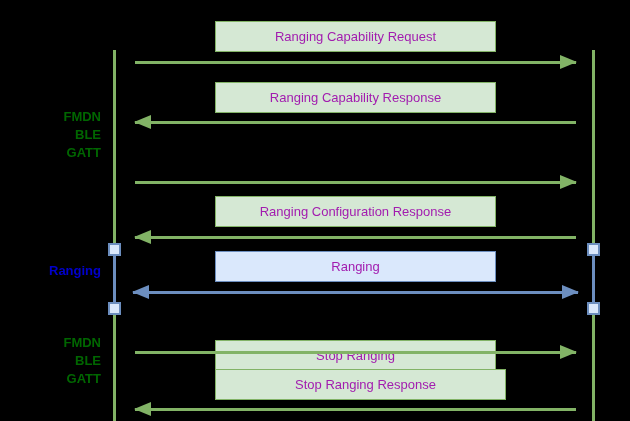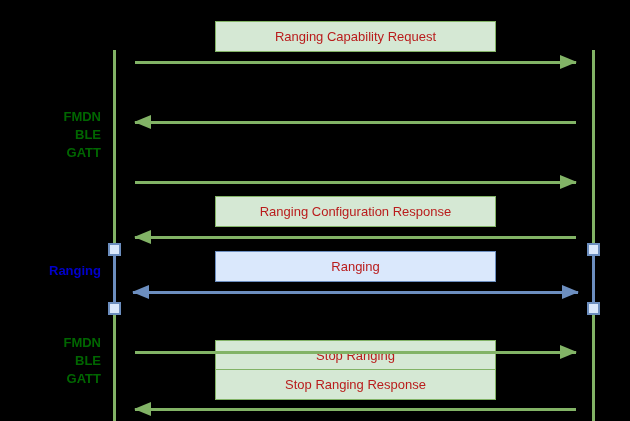--- a/index.html
+++ b/index.html
@@ -24,21 +24,21 @@
   }
   .activation.l { left:108px; }
   .activation.r { left:587px; }
   .activation.top { top:243px; }
   .activation.bot { top:302px; }
 
   
   .msg-box {
     position:absolute; left:215px; width:279px; height:29px;
     display:flex; align-items:center; justify-content:center;
-    font-size:13px; color:#b91c1c;
+    font-size:13px; color:#a21caf;
   }
   .msg-box.green { background:#d5e8d4; border:1px solid #82b366; }
   .msg-box.blue  { background:#dae8fc; border:1px solid #6c8ebf; }
 
   
   .arrow { position:absolute; height:3px; }
   .arrow.green { background:#82b366; left:135px; width:441px; }
   .arrow.blue  { background:#6c8ebf; left:133px; width:445px; }
   .arrow .head { position:absolute; top:-6px; width:0; height:0;
                  border-top:7px solid transparent; border-bottom:7px solid transparent; }
@@ -77,20 +77,21 @@
   <div class="side-label blue" style="top:262px;">Ranging</div>
   <div class="side-label green" style="top:334px;">FMDN
 BLE
 GATT</div>
 
   <div class="msg-box green" style="top:21px;">Ranging Capability Request</div>
   <div class="arrow green" style="top:61px;">
     <span class="head r"></span>
   </div>
 
+  <div class="msg-box green" style="top:82px;">Ranging Capability Response</div>
   <div class="arrow green" style="top:121px;">
     <span class="head l"></span>
   </div>
 
   <div class="arrow green" style="top:181px;">
     <span class="head r"></span>
   </div>
 
   <div class="msg-box green" style="top:196px;">Ranging Configuration Response</div>
   <div class="arrow green" style="top:236px;">
@@ -101,18 +102,18 @@
   <div class="arrow blue" style="top:291px;">
     <span class="head l"></span>
     <span class="head r"></span>
   </div>
 
   <div class="msg-box green" style="top:312px;margin-top:28px;">Stop Ranging</div>
   <div class="arrow green" style="top:351px;">
     <span class="head r"></span>
   </div>
 
-  <div class="msg-box green" style="top:369px;">Stop Ranging Response</div>
+  <div class="msg-box green" style="top:369px;padding-left:10px;">Stop Ranging Response</div>
   <div class="arrow green" style="top:408px;">
     <span class="head l"></span>
   </div>
 
 </div>
 
 </body></html>

